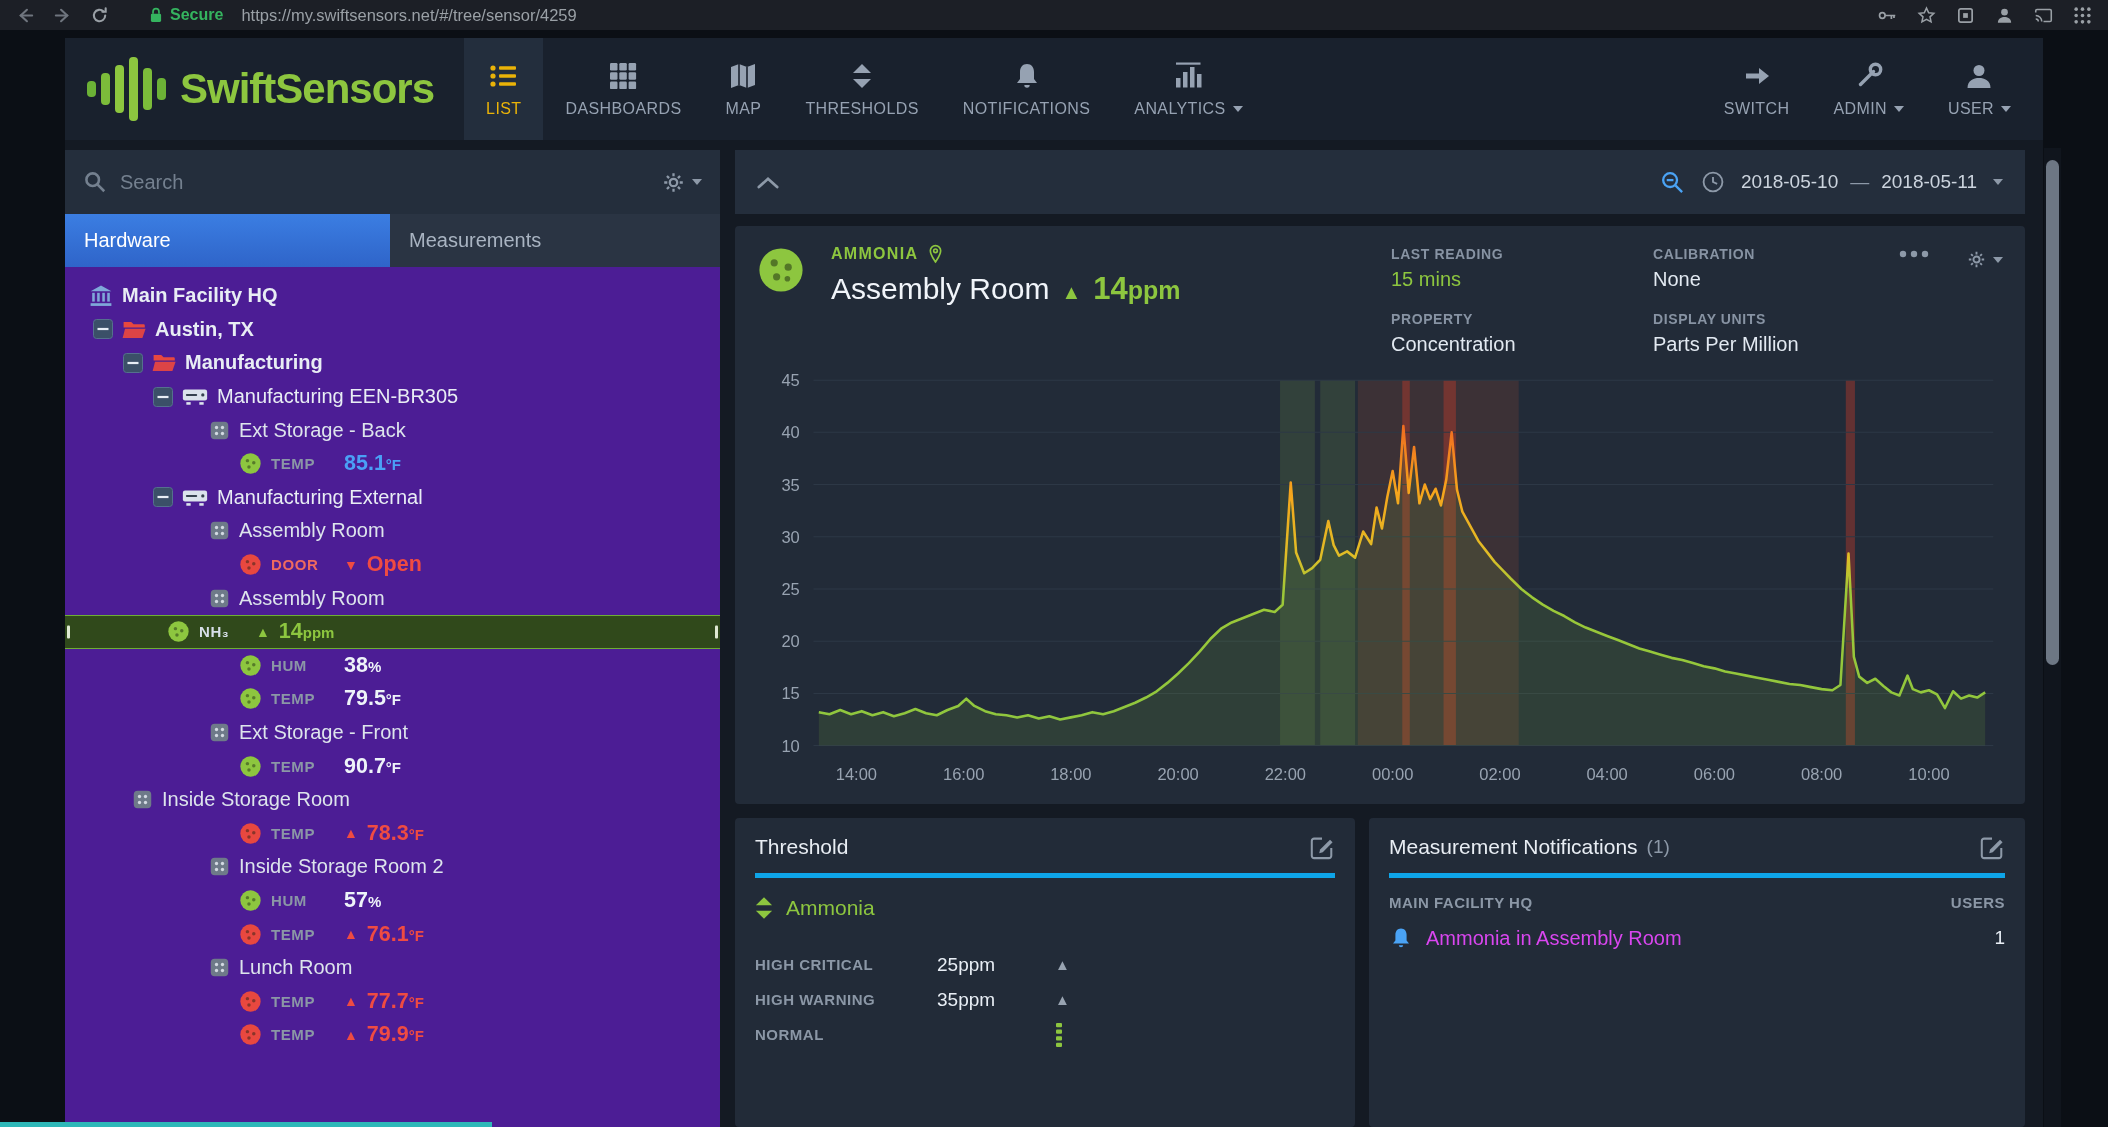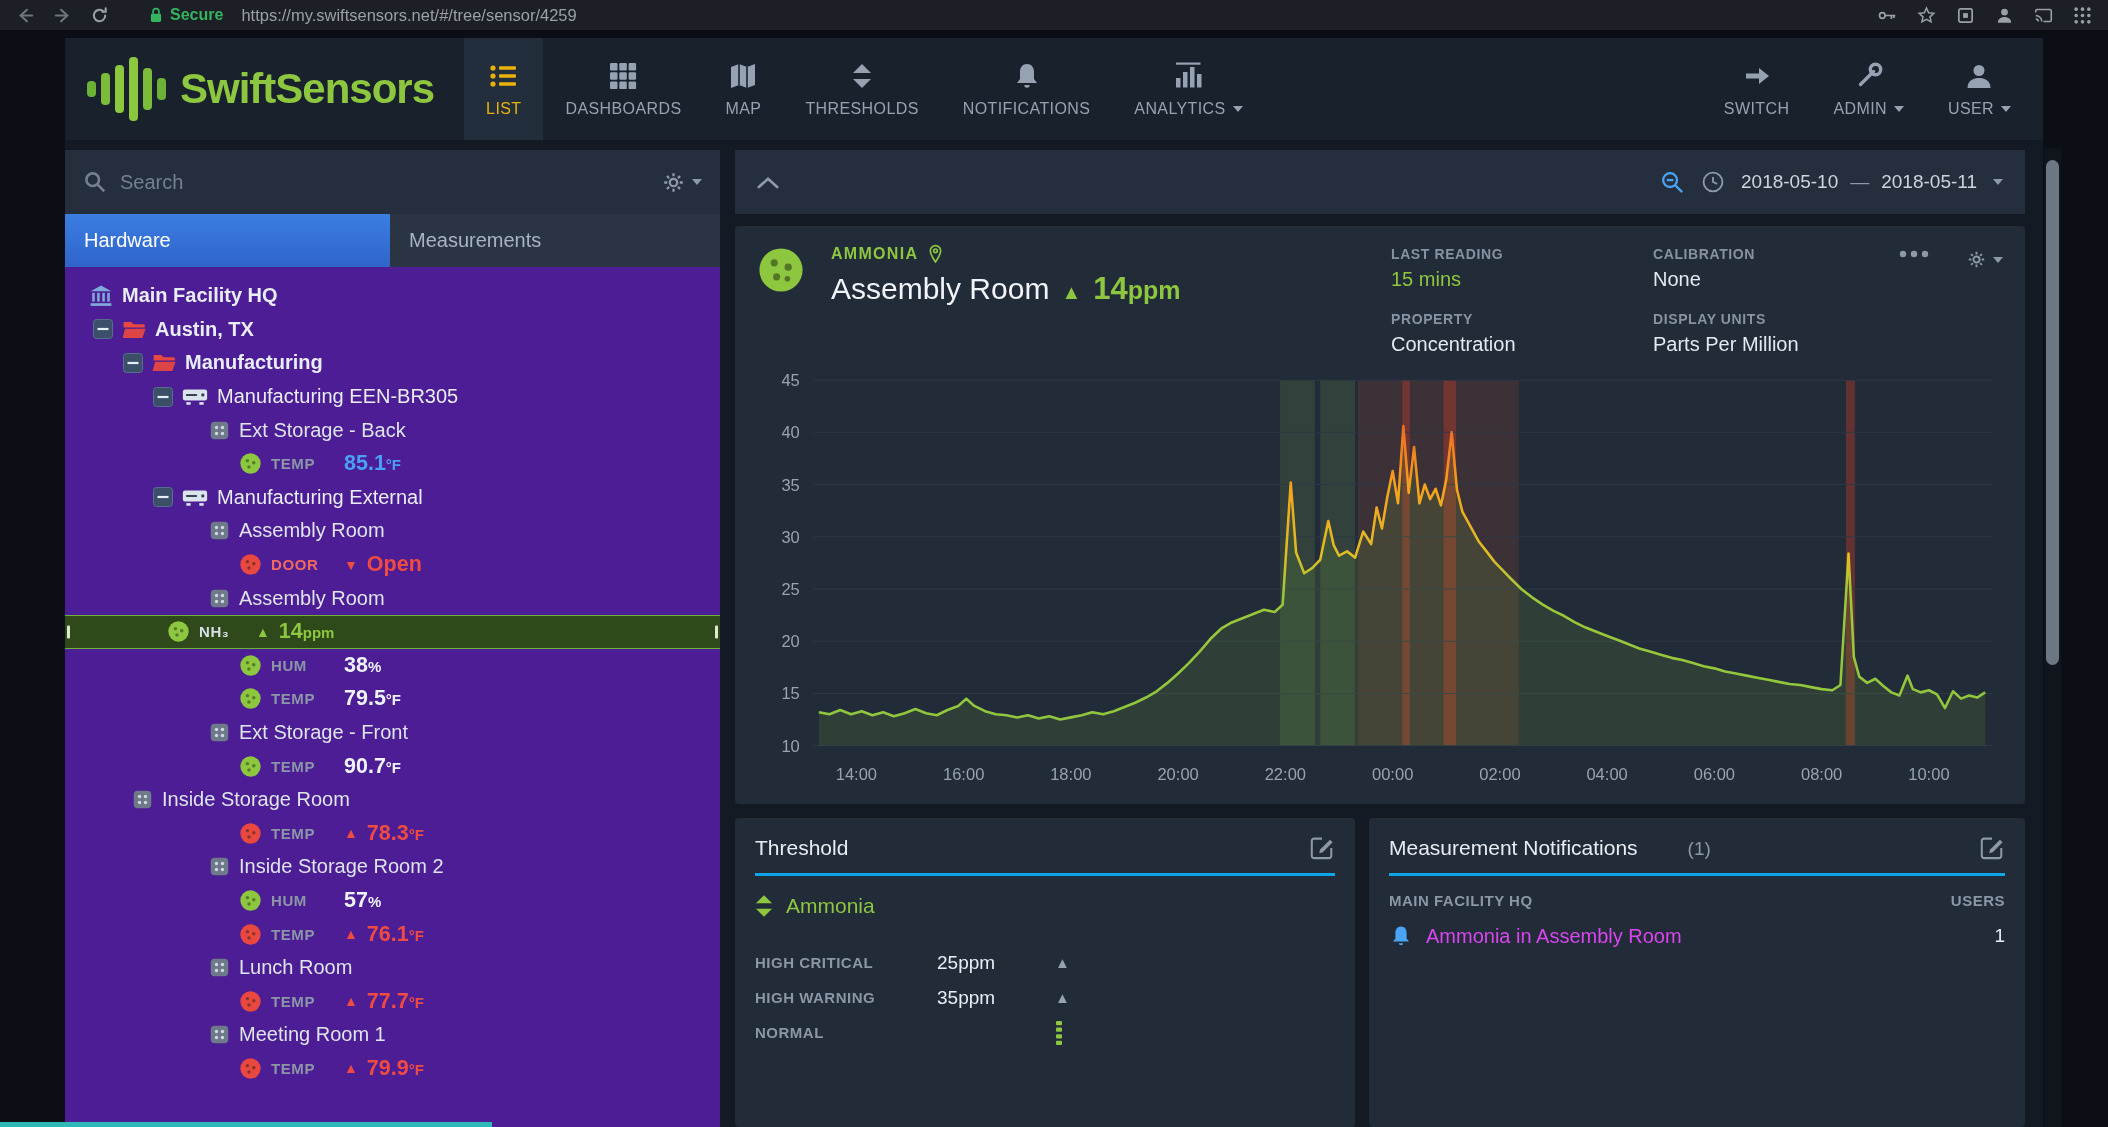--- a/index.html
+++ b/index.html
@@ -108,21 +108,21 @@
   .hc-btn{display:inline-flex;align-items:center;gap:7px;cursor:pointer;}
   .chart-wrap{flex:1;min-height:0;}
   svg.chart{width:100%;height:424px;display:block;}
   .tick{fill:#98a3b1;font-size:17px;font-family:"Liberation Sans",sans-serif;}
 
   
   .bottom-row{flex:1;display:flex;gap:14px;min-height:0;}
   .panel{background:#222b38;border-radius:4px;padding:16px 20px;min-height:0;}
   .panel-threshold{flex:0 0 620px;}
   .panel-notif{flex:1;}
-  .panel-header{display:flex;align-items:flex-end;color:#e8edf3;font-size:21px;padding-bottom:13px;border-bottom:3px solid #0ea5e9;gap:41px;}
+  .panel-header{display:flex;align-items:center;color:#e8edf3;font-size:21px;padding-bottom:13px;border-bottom:5px solid #0ea5e9;}
   .panel-header .count{color:#8d99a8;margin-left:9px;font-size:19px;}
   .edit{margin-left:auto;color:#8d99a8;display:inline-flex;cursor:pointer;}
   .th-sensor{display:flex;align-items:center;gap:13px;color:#8dc63f;font-size:21px;margin:18px 0 27px;}
   .th-sensor .icn{width:18px;height:24px;color:#8dc63f;}
   .th-row{display:flex;align-items:center;height:35px;}
   .th-label{width:182px;font-size:15px;font-weight:bold;letter-spacing:.5px;color:#8b97a6;}
   .th-value{width:118px;font-size:19px;color:#e8eef5;}
   .th-icon{color:#98a3b1;font-size:15px;display:inline-flex;}
   .th-icon.green{color:#8dc63f;}
   .notif-sub{display:flex;margin-top:16px;}
@@ -658,32 +658,20 @@
                 <circle cx="12" cy="12" r="10.6" fill="#e8483f"></circle>
                 <circle cx="8.8" cy="9" r="1.8" fill="rgba(20,30,15,0.45)"></circle>
                 <circle cx="15.4" cy="11.2" r="1.8" fill="rgba(20,30,15,0.45)"></circle>
                 <circle cx="10.4" cy="15.6" r="1.8" fill="rgba(20,30,15,0.45)"></circle>
               </svg>
             </span>
             <span class="mlabel">TEMP</span>
             <span class="marrow v-red">▲</span>
             <span class="mvalue v-red">77.7<span class="munit">°F</span></span>
           </div>
-          <div class="trow kind-bridge" style="padding-left: 144px;">
-            <span class="ticon icon-bridge">
-              <svg viewBox="0 0 24 24" width="21" height="21">
-                <rect x="2" y="2" width="20" height="20" rx="4.5" fill="#6e7a89"></rect>
-                <circle cx="8.6" cy="8.6" r="1.9" fill="#d3dae2"></circle>
-                <circle cx="15.4" cy="8.6" r="1.9" fill="#d3dae2"></circle>
-                <circle cx="8.6" cy="15.4" r="1.9" fill="#d3dae2"></circle>
-                <circle cx="15.4" cy="15.4" r="1.9" fill="#d3dae2"></circle>
-              </svg>
-            </span>
-            <span class="tlabel">Meeting Room 1</span>
-          </div>
           <div class="trow kind-measure" style="padding-left: 174px;">
             <span class="ticon">
               <svg viewBox="0 0 24 24" width="23" height="23">
                 <circle cx="12" cy="12" r="10.6" fill="#e8483f"></circle>
                 <circle cx="8.8" cy="9" r="1.8" fill="rgba(20,30,15,0.45)"></circle>
                 <circle cx="15.4" cy="11.2" r="1.8" fill="rgba(20,30,15,0.45)"></circle>
                 <circle cx="10.4" cy="15.6" r="1.8" fill="rgba(20,30,15,0.45)"></circle>
               </svg>
             </span>
             <span class="mlabel">TEMP</span>

